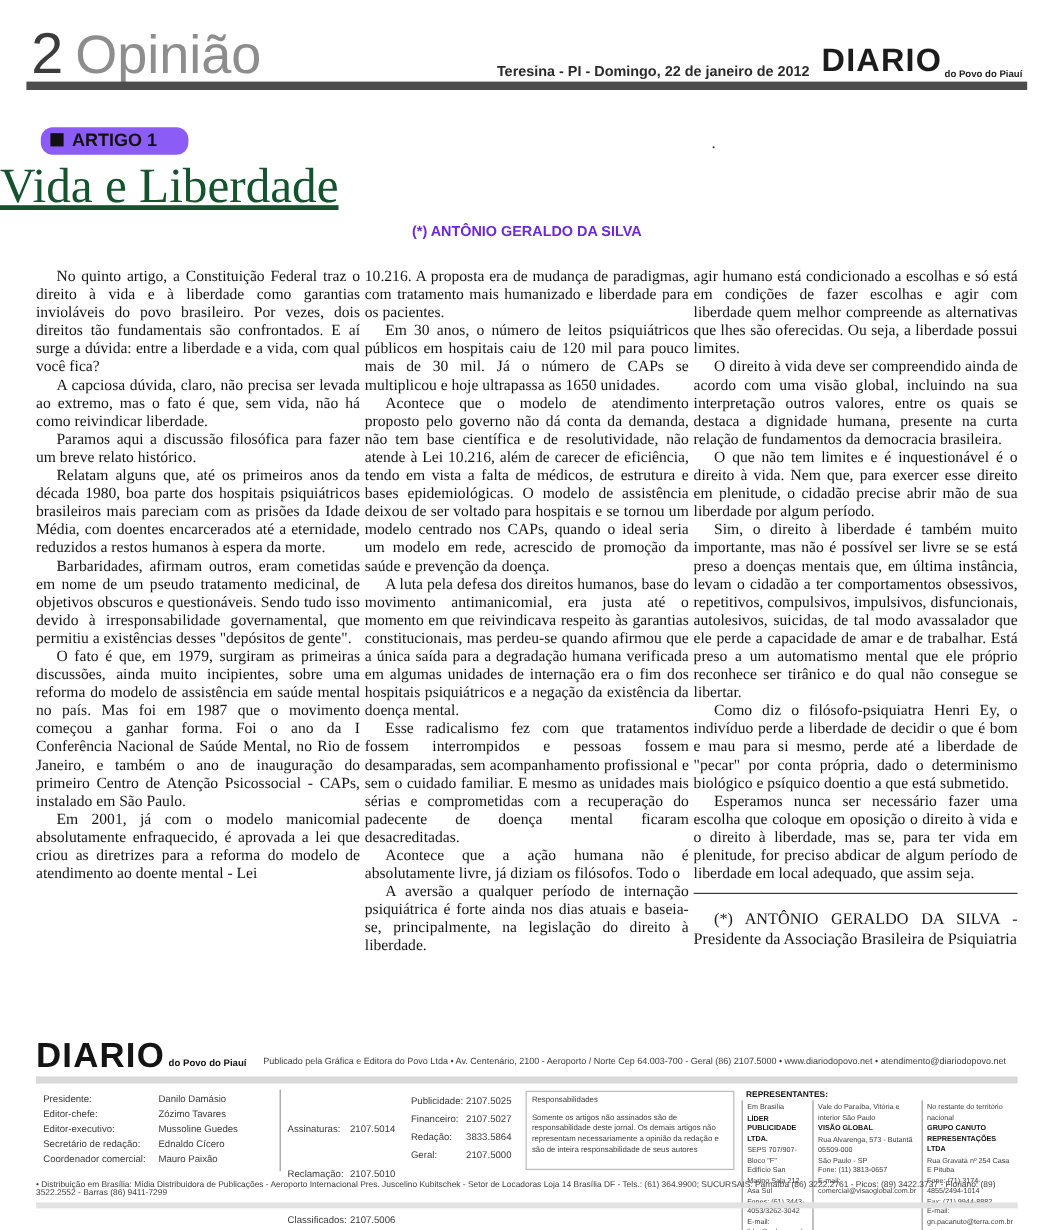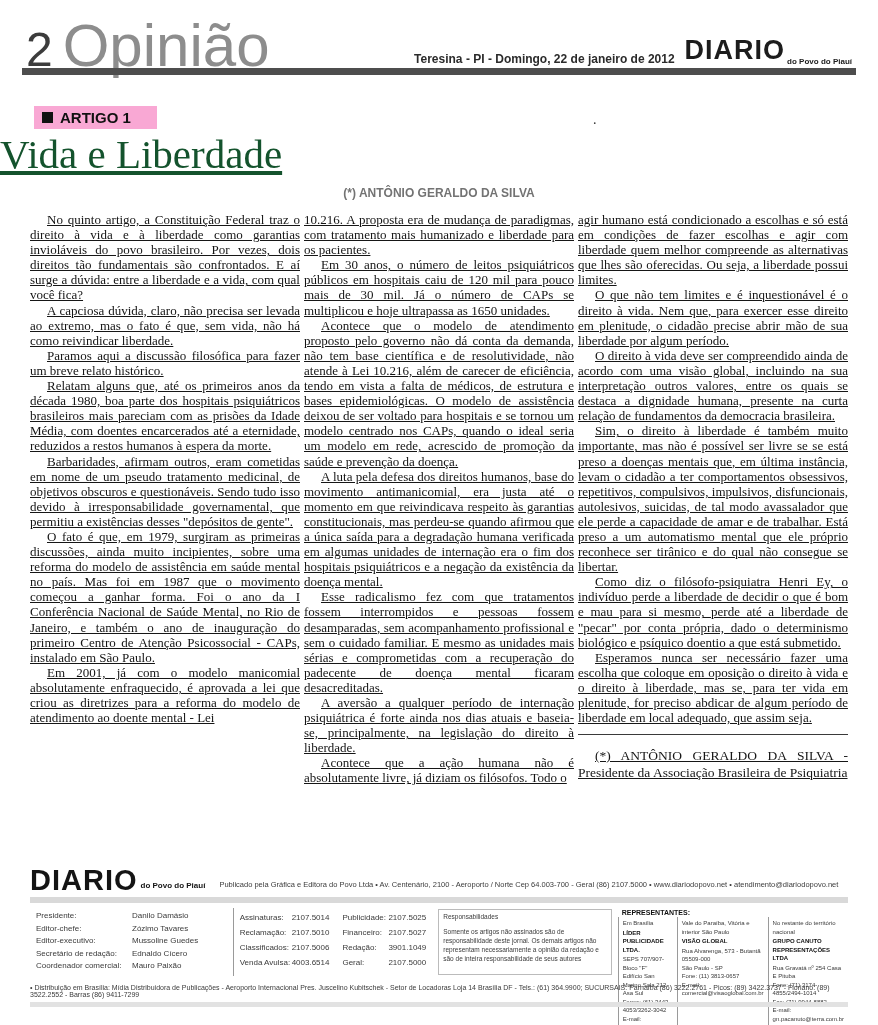--- a/index.html
+++ b/index.html
@@ -2,39 +2,39 @@
 <html lang="pt"><head>
 <meta charset="utf-8">
 <style>
   html,body{margin:0;padding:0;background:#ffffff;}
   .page{position:relative;width:878px;height:1025px;background:#ffffff;overflow:hidden;
         font-family:"Liberation Serif",serif;color:#161616;}
 
   
   .masthead{position:absolute;top:24px;left:26px;right:26px;height:44px;}
   .pnum{font-family:"Liberation Sans",sans-serif;font-size:48px;line-height:44px;color:#3c3c3c;}
-  .sname{font-family:"Liberation Sans",sans-serif;font-size:60px;line-height:44px;color:#8d8d8d;margin-left:6px;text-align:right;}
+  .sname{font-family:"Liberation Sans",sans-serif;font-size:45px;line-height:44px;color:#8d8d8d;margin-left:6px;text-align:right;}
   .masthead-right{position:absolute;right:0;bottom:2px;display:flex;align-items:flex-end;}
   .dateline{font-family:"Liberation Sans",sans-serif;font-weight:bold;font-size:12px;color:#2b2b2b;}
   .brand{font-family:"Liberation Sans",sans-serif;font-weight:bold;font-size:27px;letter-spacing:1px;color:#1c1c1c;margin-left:10px;}
   .brand-suffix{font-family:"Liberation Sans",sans-serif;font-weight:bold;font-size:8px;color:#1c1c1c;margin-left:2px;}
   .header-bar{position:absolute;top:68px;left:22px;right:22px;height:7px;background:#4d4d4d;}
 
   
-  .kicker{position:absolute;top:106px;left:34px;background:#f9a8d4;padding:3px 26px 3px 8px;
-          font-family:"Liberation Sans",sans-serif;font-weight:bold;font-size:15px;color:#111;}
+  .kicker{position:absolute;top:106px;left:34px;background:#8b5cf6;padding:3px 26px 3px 8px;
+          font-family:"Liberation Sans",sans-serif;font-weight:bold;font-size:15px;color:#111;border-radius:10px;}
   .kicker-square{display:inline-block;width:11px;height:11px;background:#111;margin-right:7px;}
   .stray-dot{position:absolute;top:112px;left:593px;font-size:14px;color:#333;}
   .title{position:absolute;top:130px;left:0;right:0;margin:0;text-align:left;
          font-family:"Liberation Serif",serif;font-weight:normal;font-size:41px;color:#14532d;text-decoration:underline;}
   .byline{position:absolute;top:186px;left:0;right:0;text-align:center;
-          font-family:"Liberation Sans",sans-serif;font-weight:bold;font-size:12px;color:#737373;}
-
-  
-  .body-cols{position:absolute;top:212px;left:30px;right:30px;display:flex;gap:4px;text-decoration:underline;}
+          font-family:"Liberation Sans",sans-serif;font-weight:bold;font-size:12px;color:#6d28d9;}
+
+  
+  .body-cols{position:absolute;top:222px;left:30px;right:30px;display:flex;gap:4px;}
   .col{flex:1 1 0;}
   .col p{margin:0;font-size:13px;line-height:15.1px;text-align:justify;text-indent:17px;color:#141414;}
   .col p.noind{text-indent:0;}
   .signature{border-top:1.5px solid #3a3a3a;margin-top:9px;padding-top:12px;
              font-size:13.5px;line-height:17px;text-align:justify;text-indent:17px;}
 
   
   .pub-row{position:absolute;top:866px;left:30px;right:30px;height:28px;display:flex;align-items:center;}
   .pub-brand{font-family:"Liberation Sans",sans-serif;font-weight:bold;font-size:29px;letter-spacing:1px;color:#141414;}
   .pub-brand-suffix{font-family:"Liberation Sans",sans-serif;font-weight:bold;font-size:8px;color:#141414;margin-left:3px;margin-top:10px;}
@@ -42,21 +42,21 @@
   .footer-bar{position:absolute;top:897px;left:30px;right:30px;height:6px;background:#d9d9d9;}
 
   .expediente{position:absolute;top:908px;left:30px;right:30px;height:68px;display:flex;
               font-family:"Liberation Sans",sans-serif;color:#3a3a3a;}
   .exp-sec{padding:2px 6px;}
   .staff{width:210px;}
   .staff-row,.phone-row{display:flex;font-size:8px;line-height:12.6px;}
   .staff-role{width:96px;}
   .staff-name{flex:1;}
   .phones{width:100px;border-left:1px solid #9a9a9a;}
-  .phones .phone-row{line-height:15px;}
+  .phones .phone-row{line-height:15px;margin-top:23px;}
   .phone-label{width:52px;}
   .phones-b{width:92px;}
   .phones-b .phone-row{line-height:15px;}
   .phones-b .phone-label{width:46px;}
   .disclaimer{width:180px;font-size:6.5px;line-height:9px;border:1px solid #bbb;margin:1px 6px;padding:2px 4px;}
   .disclaimer-title{margin-bottom:6px;}
   .reps{flex:1;display:flex;flex-direction:column;padding:0;}
   .reps-title{font-size:7px;font-weight:bold;color:#111;padding:1px 4px;}
   .reps-cols{display:flex;flex:1;}
   .rep-col{flex:1;font-size:6px;line-height:8.5px;padding:2px 4px;border-left:1px solid #9a9a9a;}
@@ -98,27 +98,27 @@
       <p>Barbaridades, afirmam outros, eram cometidas em nome de um pseudo tratamento medicinal, de objetivos obscuros e questionáveis. Sendo tudo isso devido à irresponsabilidade governamental, que permitiu a existências desses "depósitos de gente".</p>
       <p>O fato é que, em 1979, surgiram as primeiras discussões, ainda muito incipientes, sobre uma reforma do modelo de assistência em saúde mental no país. Mas foi em 1987 que o movimento começou a ganhar forma. Foi o ano da I Conferência Nacional de Saúde Mental, no Rio de Janeiro, e também o ano de inauguração do primeiro Centro de Atenção Psicossocial - CAPs, instalado em São Paulo.</p>
       <p>Em 2001, já com o modelo manicomial absolutamente enfraquecido, é aprovada a lei que criou as diretrizes para a reforma do modelo de atendimento ao doente mental - Lei</p>
     </div>
     <div class="col">
       <p class="noind">10.216. A proposta era de mudança de paradigmas, com tratamento mais humanizado e liberdade para os pacientes.</p>
       <p>Em 30 anos, o número de leitos psiquiátricos públicos em hospitais caiu de 120 mil para pouco mais de 30 mil. Já o número de CAPs se multiplicou e hoje ultrapassa as 1650 unidades.</p>
       <p>Acontece que o modelo de atendimento proposto pelo governo não dá conta da demanda, não tem base científica e de resolutividade, não atende à Lei 10.216, além de carecer de eficiência, tendo em vista a falta de médicos, de estrutura e bases epidemiológicas. O modelo de assistência deixou de ser voltado para hospitais e se tornou um modelo centrado nos CAPs, quando o ideal seria um modelo em rede, acrescido de promoção da saúde e prevenção da doença.</p>
       <p>A luta pela defesa dos direitos humanos, base do movimento antimanicomial, era justa até o momento em que reivindicava respeito às garantias constitucionais, mas perdeu-se quando afirmou que a única saída para a degradação humana verificada em algumas unidades de internação era o fim dos hospitais psiquiátricos e a negação da existência da doença mental.</p>
       <p>Esse radicalismo fez com que tratamentos fossem interrompidos e pessoas fossem desamparadas, sem acompanhamento profissional e sem o cuidado familiar. E mesmo as unidades mais sérias e comprometidas com a recuperação do padecente de doença mental ficaram desacreditadas.</p>
+      <p>Acontece que a ação humana não é absolutamente livre, já diziam os filósofos. Todo o</p>
       <p>A aversão a qualquer período de internação psiquiátrica é forte ainda nos dias atuais e baseia-se, principalmente, na legislação do direito à liberdade.</p>
-      <p>Acontece que a ação humana não é absolutamente livre, já diziam os filósofos. Todo o</p>
     </div>
     <div class="col">
       <p class="noind">agir humano está condicionado a escolhas e só está em condições de fazer escolhas e agir com liberdade quem melhor compreende as alternativas que lhes são oferecidas. Ou seja, a liberdade possui limites.</p>
+      <p>O direito à vida deve ser compreendido ainda de acordo com uma visão global, incluindo na sua interpretação outros valores, entre os quais se destaca a dignidade humana, presente na curta relação de fundamentos da democracia brasileira.</p>
       <p>O que não tem limites e é inquestionável é o direito à vida. Nem que, para exercer esse direito em plenitude, o cidadão precise abrir mão de sua liberdade por algum período.</p>
-      <p>O direito à vida deve ser compreendido ainda de acordo com uma visão global, incluindo na sua interpretação outros valores, entre os quais se destaca a dignidade humana, presente na curta relação de fundamentos da democracia brasileira.</p>
       <p>Sim, o direito à liberdade é também muito importante, mas não é possível ser livre se se está preso a doenças mentais que, em última instância, levam o cidadão a ter comportamentos obsessivos, repetitivos, compulsivos, impulsivos, disfuncionais, autolesivos, suicidas, de tal modo avassalador que ele perde a capacidade de amar e de trabalhar. Está preso a um automatismo mental que ele próprio reconhece ser tirânico e do qual não consegue se libertar.</p>
       <p>Como diz o filósofo-psiquiatra Henri Ey, o indivíduo perde a liberdade de decidir o que é bom e mau para si mesmo, perde até a liberdade de "pecar" por conta própria, dado o determinismo biológico e psíquico doentio a que está submetido.</p>
       <p>Esperamos nunca ser necessário fazer uma escolha que coloque em oposição o direito à vida e o direito à liberdade, mas se, para ter vida em plenitude, for preciso abdicar de algum período de liberdade em local adequado, que assim seja.</p>
       <div class="signature">(*) ANTÔNIO GERALDO DA SILVA - Presidente da Associação Brasileira de Psiquiatria</div>
     </div>
   </div>
 
   <div class="pub-row">
     <span class="pub-brand">DIARIO</span>
     <span class="pub-brand-suffix">do Povo do Piauí</span>
@@ -173,21 +173,21 @@
       <div class="phone-row">
         <span class="phone-label">Publicidade:</span>
         <span>2107.5025</span>
       </div>
       <div class="phone-row">
         <span class="phone-label">Financeiro:</span>
         <span>2107.5027</span>
       </div>
       <div class="phone-row">
         <span class="phone-label">Redação:</span>
-        <span>3901.1049</span>
+        <span>3833.5864</span>
       </div>
       <div class="phone-row">
         <span class="phone-label">Geral:</span>
         <span>2107.5000</span>
       </div>
     </div>
 
     <div class="disclaimer">
       <div class="disclaimer-title">Responsabilidades</div>
       <div>Somente os artigos não assinados são de responsabilidade deste jornal. Os demais artigos não representam necessariamente a opinião da redação e são de inteira responsabilidade de seus autores</div>

